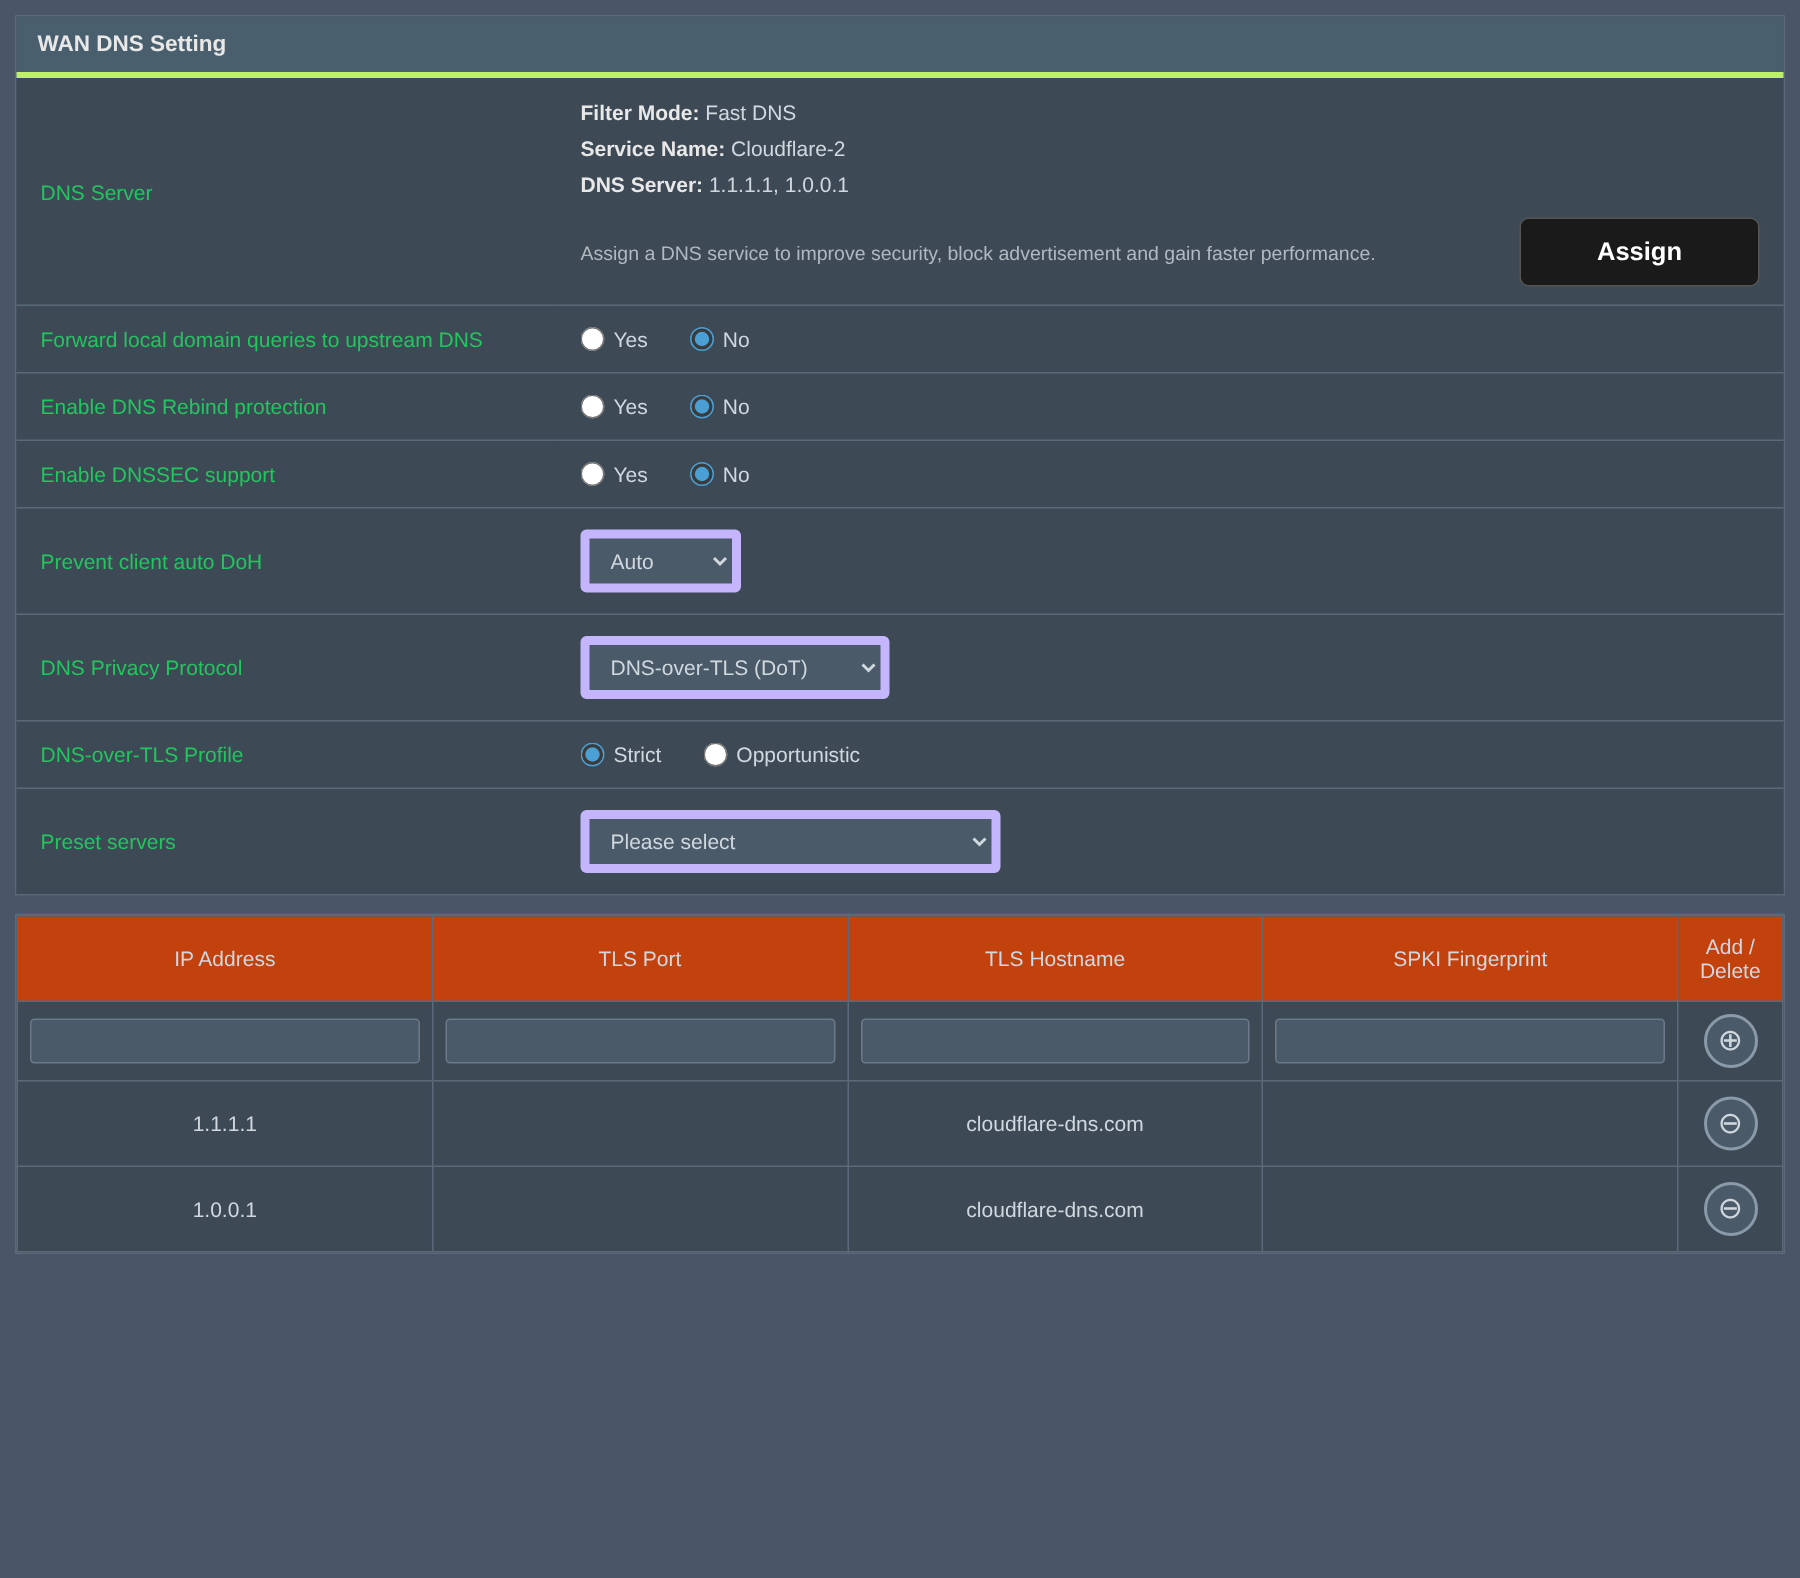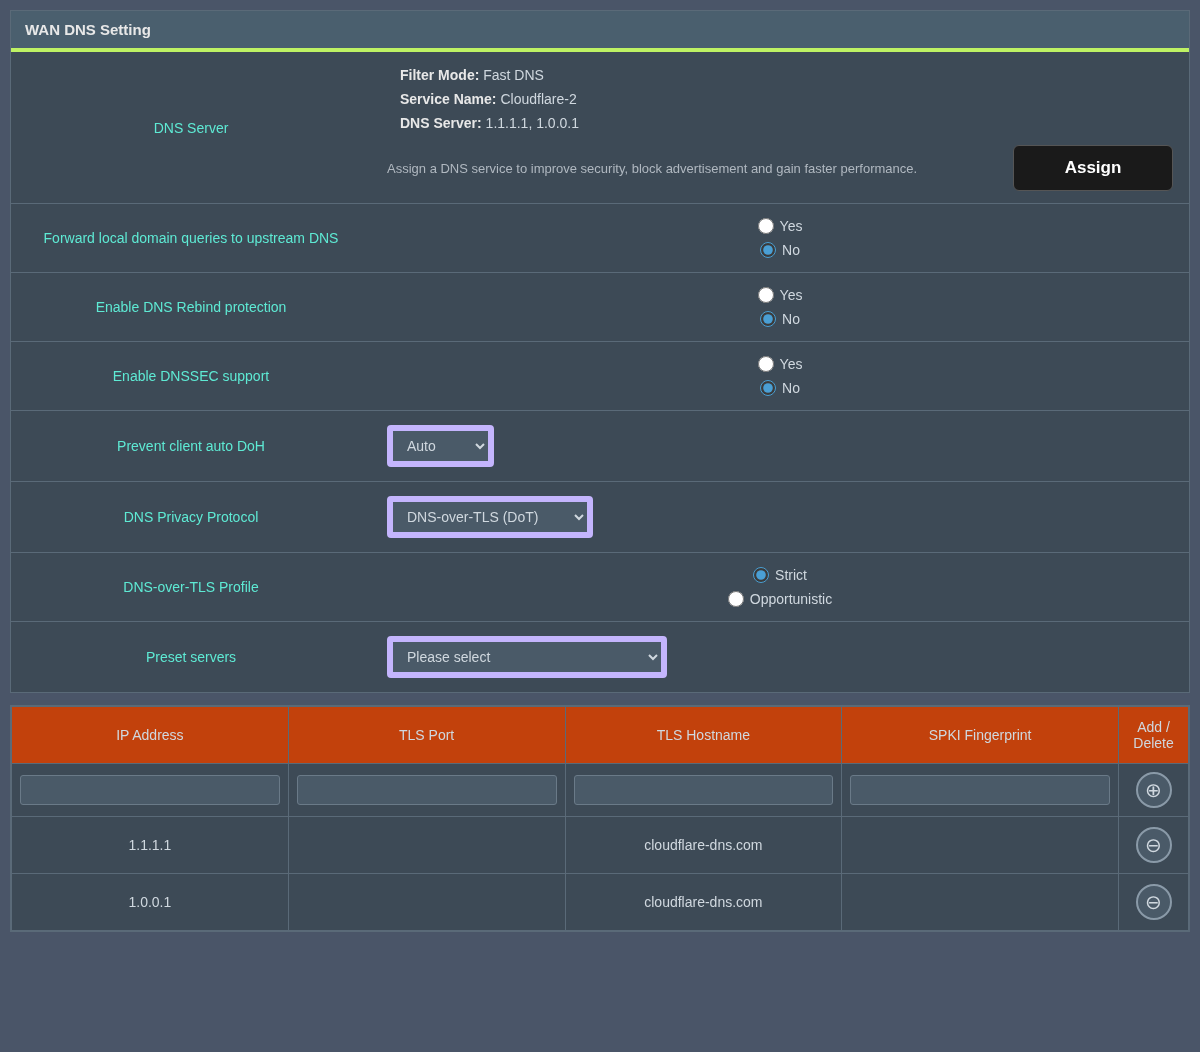--- a/index.html
+++ b/index.html
@@ -35,39 +35,37 @@
       border-bottom: 1px solid #5a6a78;
     }
 
     .settings-table tr:last-child {
       border-bottom: none;
     }
 
     .label-cell {
       width: 360px;
       padding: 14px 16px;
-      color: #5eead4;
+      color: #22c55e;
       vertical-align: middle;
       background: #3d4a56;
-      text-align: center;
     }
 
     .value-cell {
       padding: 14px 16px;
       vertical-align: middle;
       background: #3d4a56;
     }
 
     .dns-info-row .value-cell {
       padding: 12px 16px;
     }
 
     .dns-info-block {
       margin-bottom: 10px;
-      margin-left: 13px;
     }
 
     .dns-info-block p {
       line-height: 1.7;
       color: #d0d8df;
     }
 
     .dns-info-block p strong {
       font-weight: bold;
       color: #e8e8e8;
@@ -95,22 +93,21 @@
       font-size: 17px;
       font-weight: bold;
       cursor: pointer;
       white-space: nowrap;
       min-width: 160px;
     }
 
     .radio-group {
       display: flex;
       align-items: center;
-      gap: 8px;
-      flex-direction: column;
+      gap: 28px;
     }
 
     .radio-label {
       display: flex;
       align-items: center;
       gap: 6px;
       cursor: pointer;
       color: #d0d8df;
     }
 

